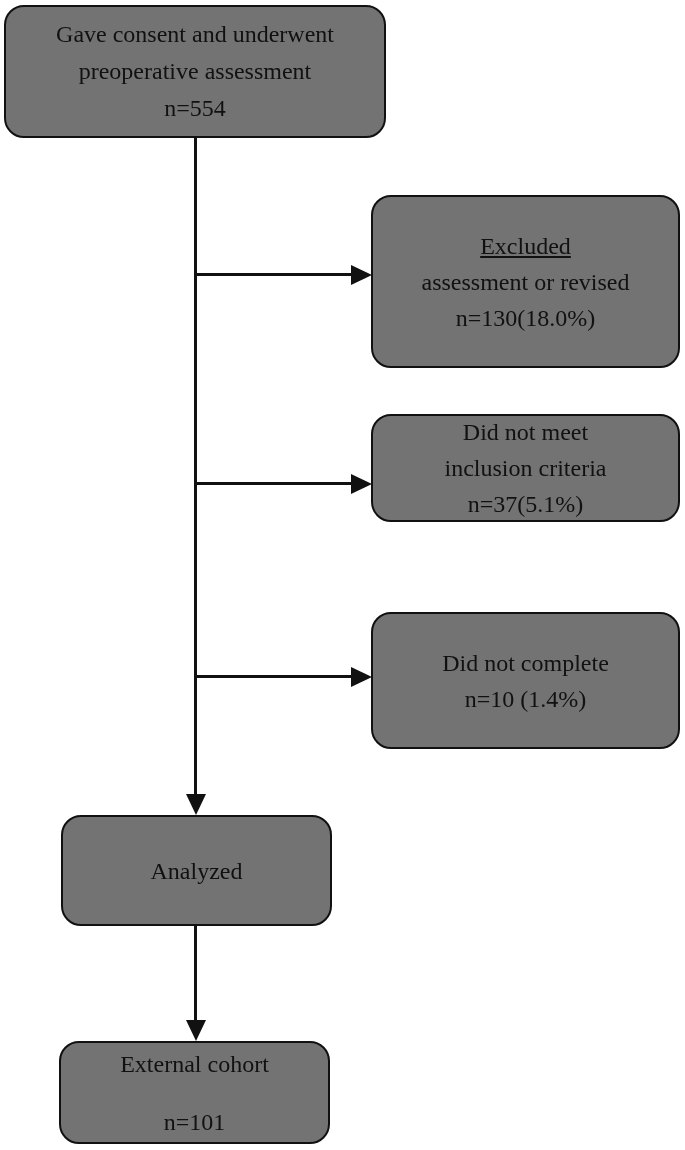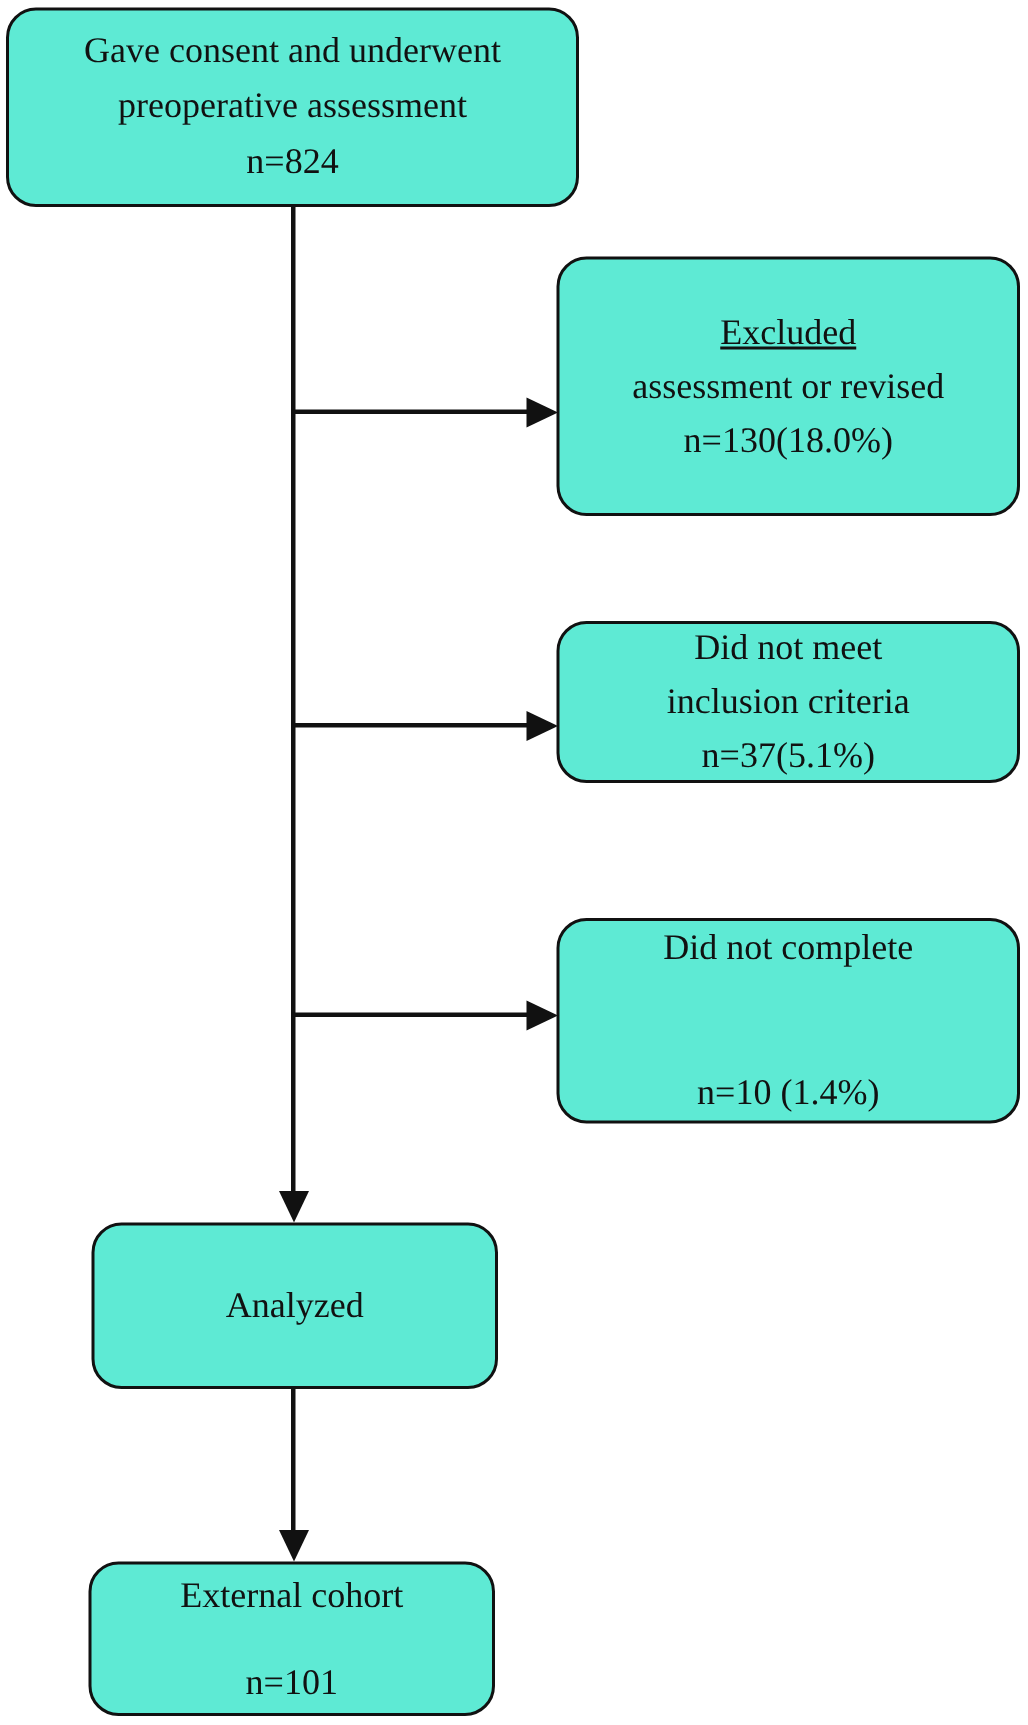--- a/index.html
+++ b/index.html
@@ -12,42 +12,42 @@
     width: 685px;
     height: 1150px;
     background: #ffffff;
     font-family: "Liberation Serif", "DejaVu Serif", serif;
     color: #111111;
     overflow: hidden;
   }
   .node {
     position: absolute;
     box-sizing: border-box;
-    background: #5eead4;
+    background: #737373;
     border: 2.5px solid #111111;
     border-radius: 20px;
     display: flex;
     flex-direction: column;
     justify-content: center;
     align-items: center;
     text-align: center;
     font-size: 24px;
     line-height: 36px;
   }
   .line {
     white-space: pre-wrap; 
   }
   .underline {
     text-decoration: underline;
   }
   
   .node-consent   { left: 4px;   top: 5px;    width: 382px; height: 133px; line-height: 37px; }
-  .node-excl1     { left: 371px; top: 171px;  width: 309px; height: 173px; }
+  .node-excl1     { left: 371px; top: 195px;  width: 309px; height: 173px; }
   .node-excl2     { left: 371px; top: 414px;  width: 309px; height: 108px; }
-  .node-excl3     { left: 371px; top: 612px;  width: 309px; height: 137px; justify-content: space-between; }
+  .node-excl3     { left: 371px; top: 612px;  width: 309px; height: 137px; }
   .node-analyzed  { left: 61px;  top: 815px;  width: 271px; height: 111px; line-height: 34px; gap: 28px; }
   .node-external  { left: 59px;  top: 1041px; width: 271px; height: 103px; line-height: 34px; gap: 24px; }
 
   
   .conn {
     position: absolute;
     background: #111111;
   }
   .vline  { width: 3px; }
   .hline  { height: 3px; }
@@ -94,21 +94,21 @@
 
   <div class="conn hline h-branch3"></div>
   <div class="arrowhead arrow-right ah-branch3"></div>
 
   <div class="conn vline v-analyzed"></div>
   <div class="arrowhead arrow-down ah-external"></div>
 
   <div class="node node-consent">
     <div class="line">Gave consent and underwent</div>
     <div class="line">preoperative assessment</div>
-    <div class="line">n=824</div>
+    <div class="line">n=554</div>
   </div>
 
   <div class="node node-excl1">
     <div class="line underline">Excluded</div>
     <div class="line">assessment or revised</div>
     <div class="line">n=130(18.0%)</div>
   </div>
 
   <div class="node node-excl2">
     <div class="line">Did not meet</div>

